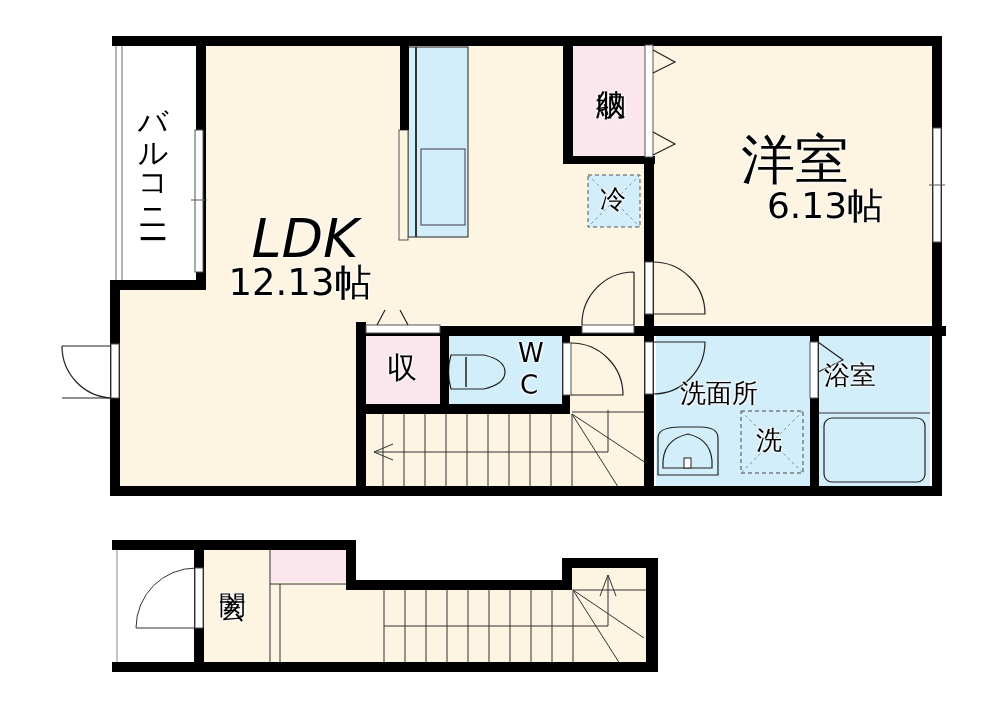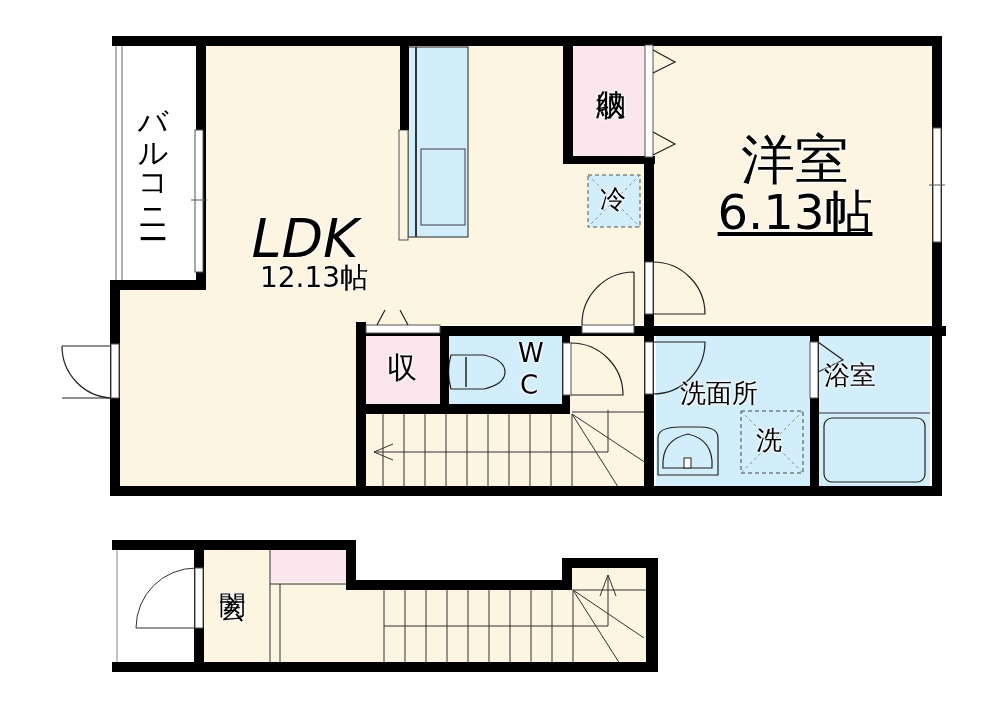--- a/index.html
+++ b/index.html
@@ -159,24 +159,24 @@
     <rect x="646" y="558" width="12" height="114"></rect>
     <rect x="112" y="662" width="546" height="10"></rect>
     <rect x="194" y="540" width="10" height="132"></rect>
   </g>
   <rect x="195" y="568" width="8" height="60" fill="#fff" stroke="#555" stroke-width="1"></rect>
 </svg>
 
 <div class="lbl med vert" style="left:138px;top:88px;font-size:30px;">バルコニー</div>
 
 <div class="lbl big" style="left:205px;top:212px;width:200px;font-style:italic;">LDK</div>
-<div class="lbl big" style="left:209px;top:264px;width:210px;font-size:28px;">12.13帖</div>
+<div class="lbl big" style="left:195px;top:264px;width:210px;font-size:37px;">12.13帖</div>
 
 <div class="lbl big" style="left:700px;top:133px;width:190px;">洋室</div>
-<div class="lbl big" style="left:690px;top:188px;width:210px;font-size:48px;text-decoration:underline;">6.13帖</div>
+<div class="lbl big" style="left:720px;top:188px;width:210px;font-size:36px;">6.13帖</div>
 
 <div class="lbl med vert" style="left:596px;top:66px;font-size:30px;">収納</div>
 
 <div class="lbl med" style="left:600px;top:186px;">冷</div>
 
 <div class="lbl med" style="left:387px;top:353px;font-size:30px;">収</div>
 
 <div class="lbl med" style="left:518px;top:340px;">W</div>
 <div class="lbl med" style="left:520px;top:372px;">C</div>
 

